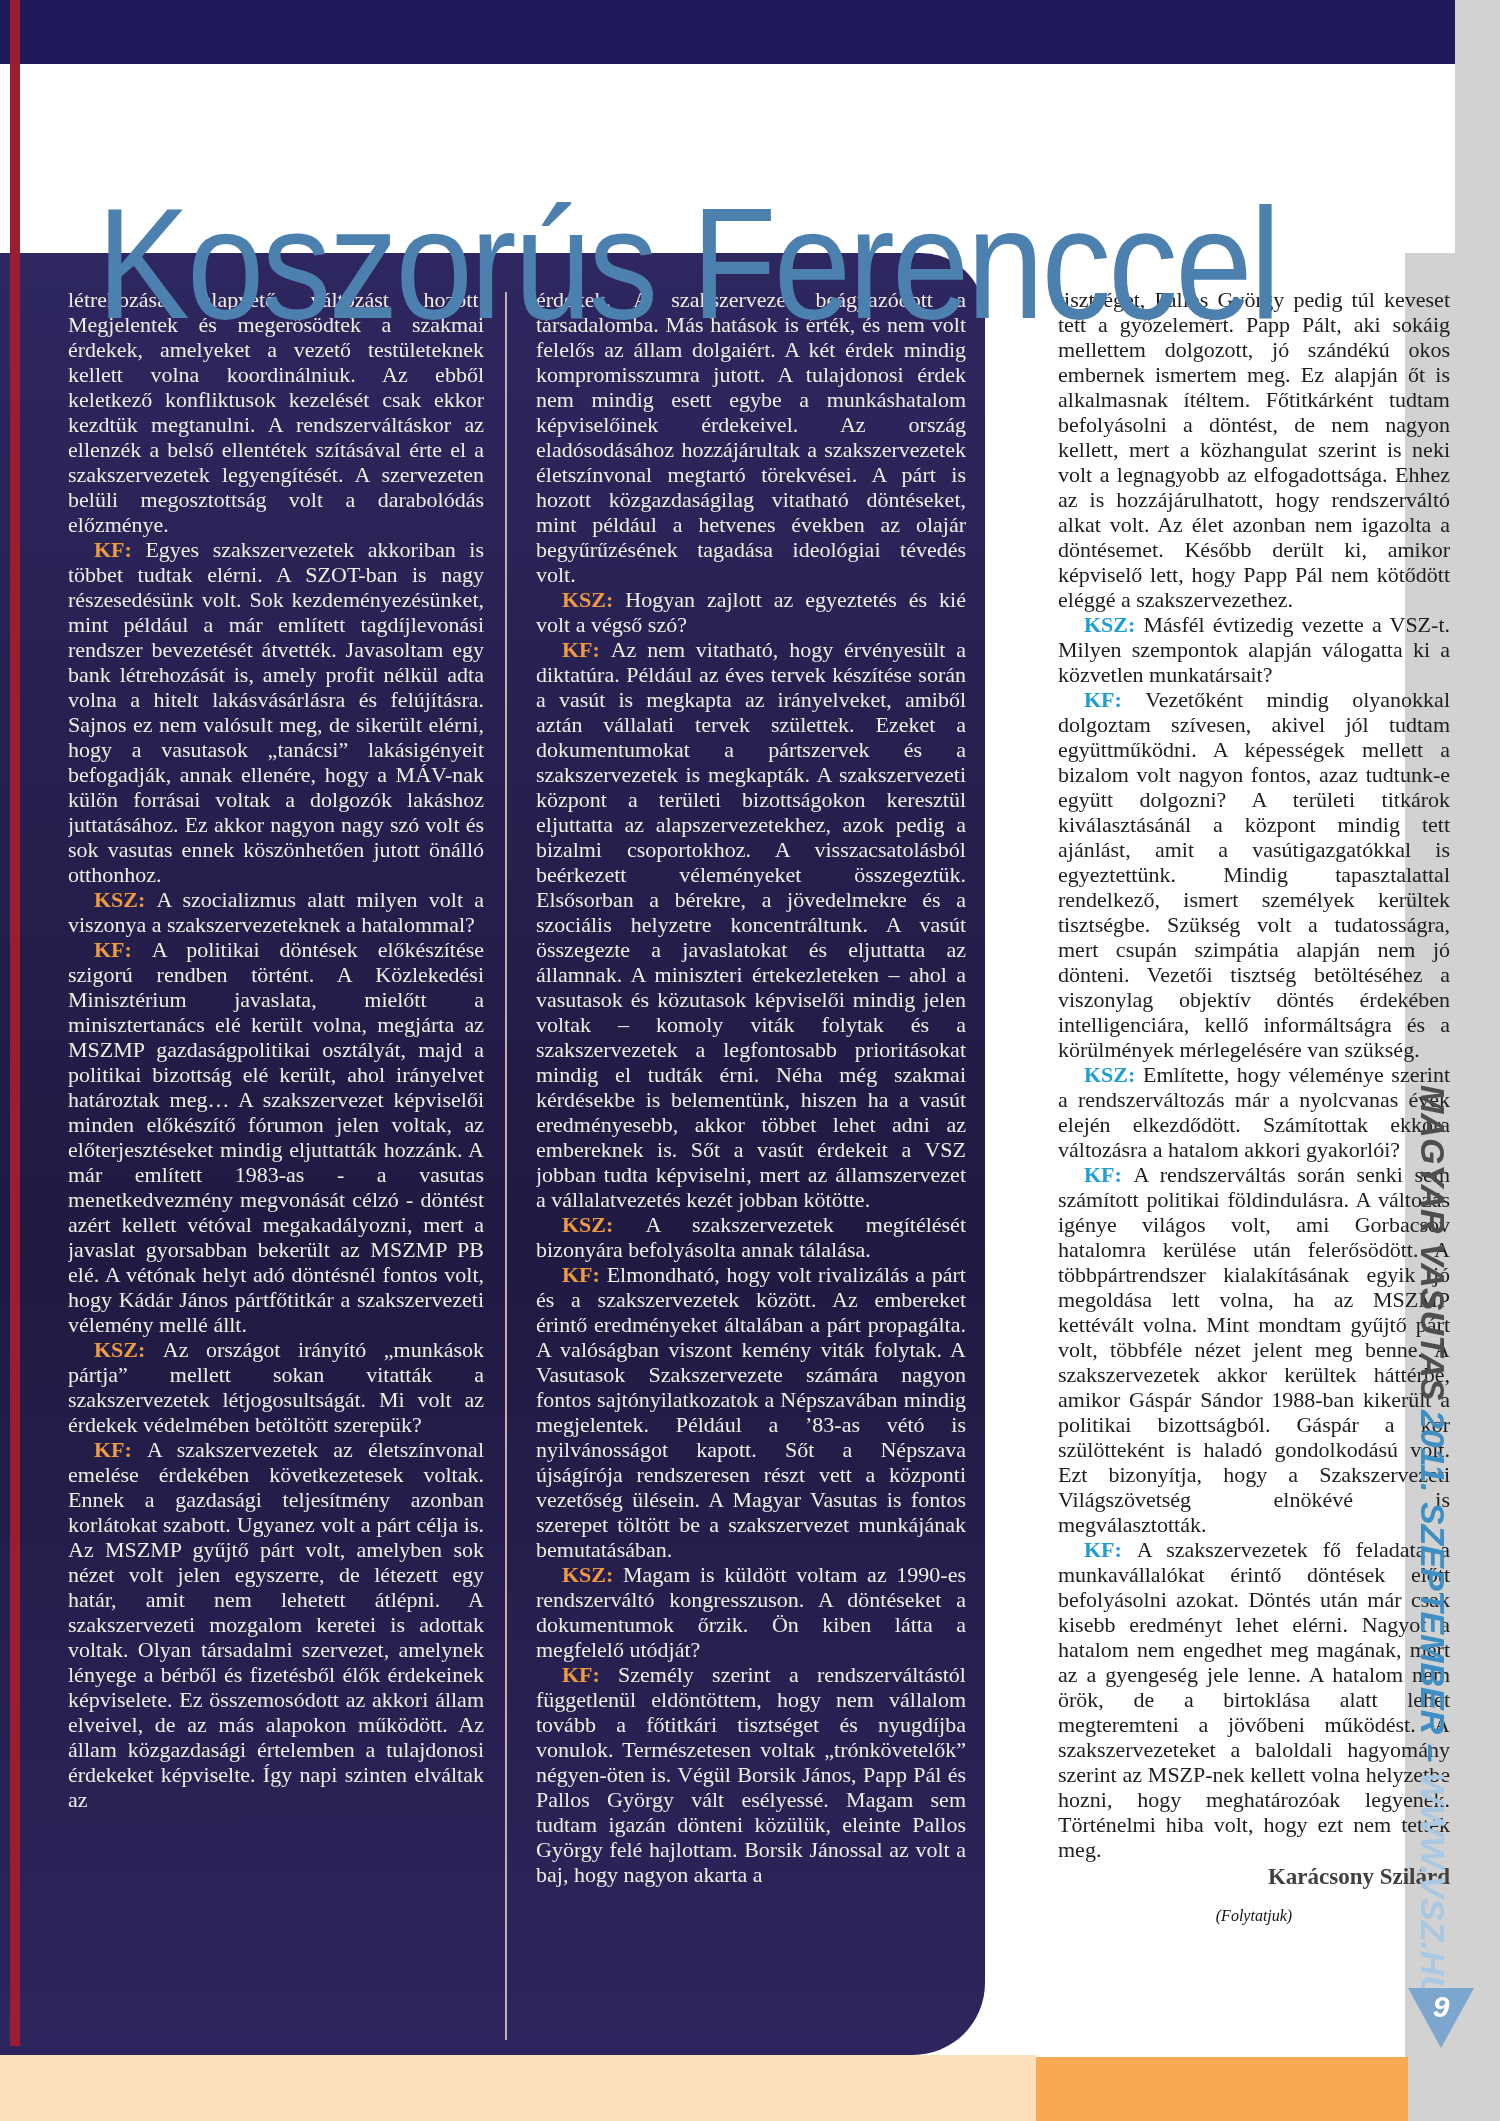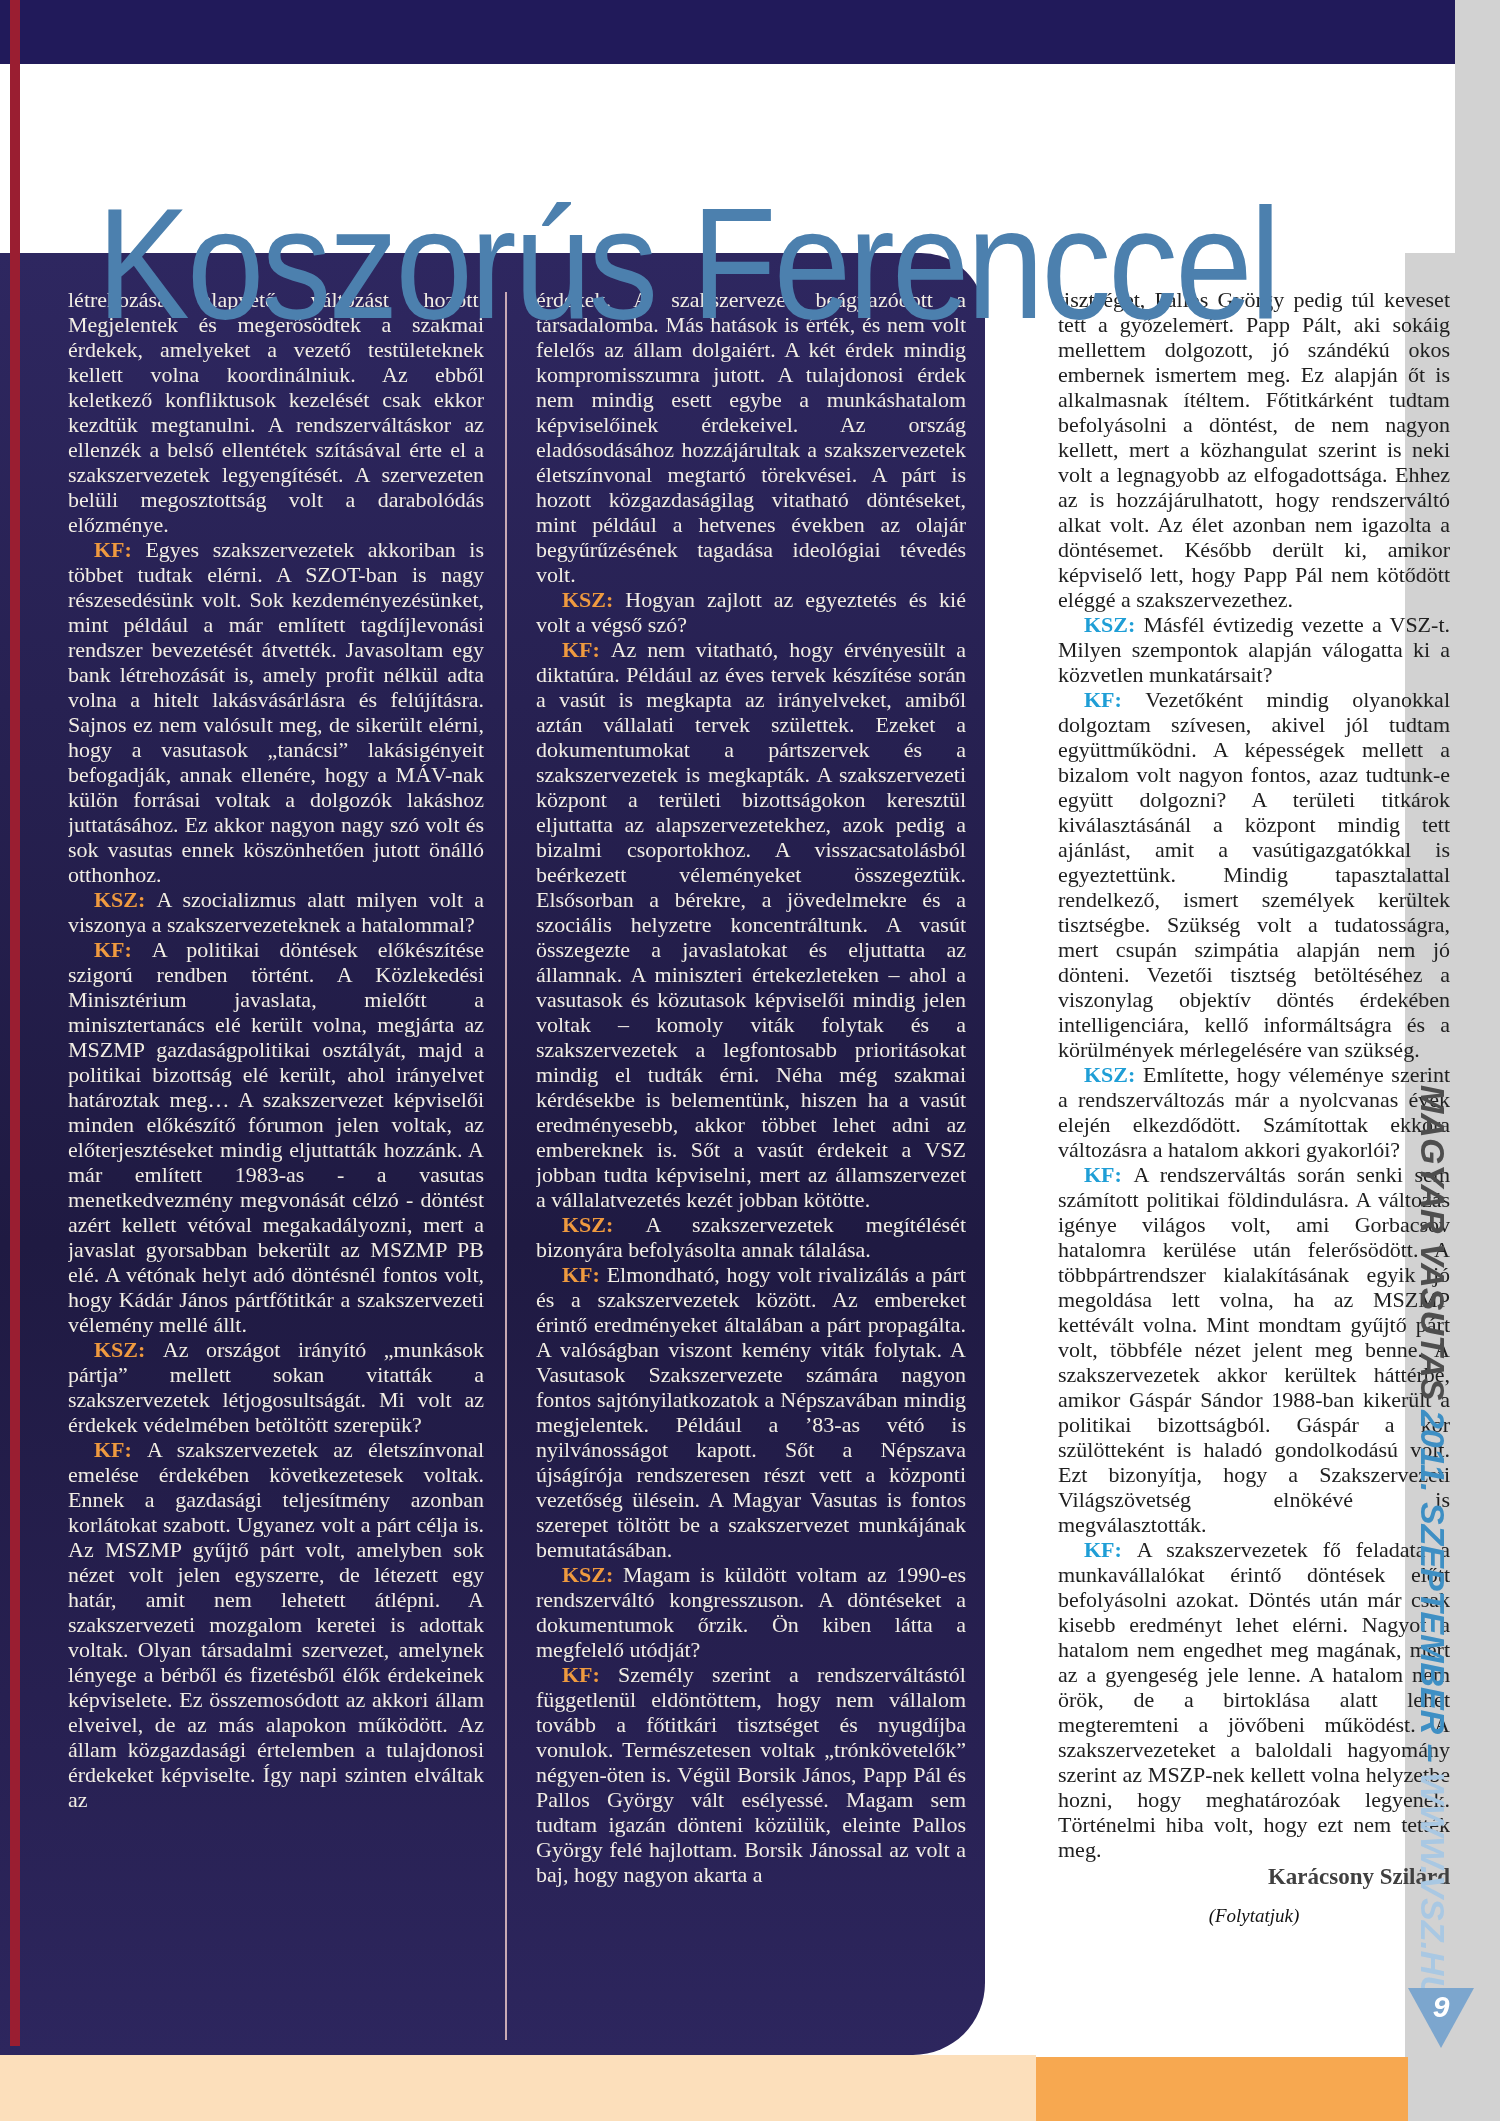--- a/index.html
+++ b/index.html
@@ -39,21 +39,21 @@
   #col2{left:536px;width:430px;}
   #col3{left:1058px;width:392px;height:1810px;}
   .dark-col{color:#f2eee4;}
   .light-col{color:#202020;}
   .article-col p{margin:0;padding:0;}
   .article-col p.qa{text-indent:26px;}
   .speaker{font-weight:bold;}
   .dark-col .speaker{color:#ef9a3f;}
   .light-col .speaker{color:#1f9ed6;}
   .byline{font-weight:bold;text-align:right;margin-top:2px;font-size:23px;color:#404040;}
-  .folytatjuk{font-style:italic;text-align:center;margin-top:14px;font-size:19px;color:#111;}
+  .folytatjuk{font-style:italic;text-align:center;margin-top:14px;font-size:16px;color:#111;}
 
   
   .vertical-strip{
     position:absolute;left:1452px;top:1085px;z-index:20;
     transform:rotate(90deg);transform-origin:top left;
     font-family:"Liberation Sans", sans-serif;font-style:italic;font-weight:bold;
     font-size:34px;white-space:nowrap;letter-spacing:0;
   }
   .v-gray{color:#4e4e4e;}
   .v-blue{color:#3e8fc4;}

